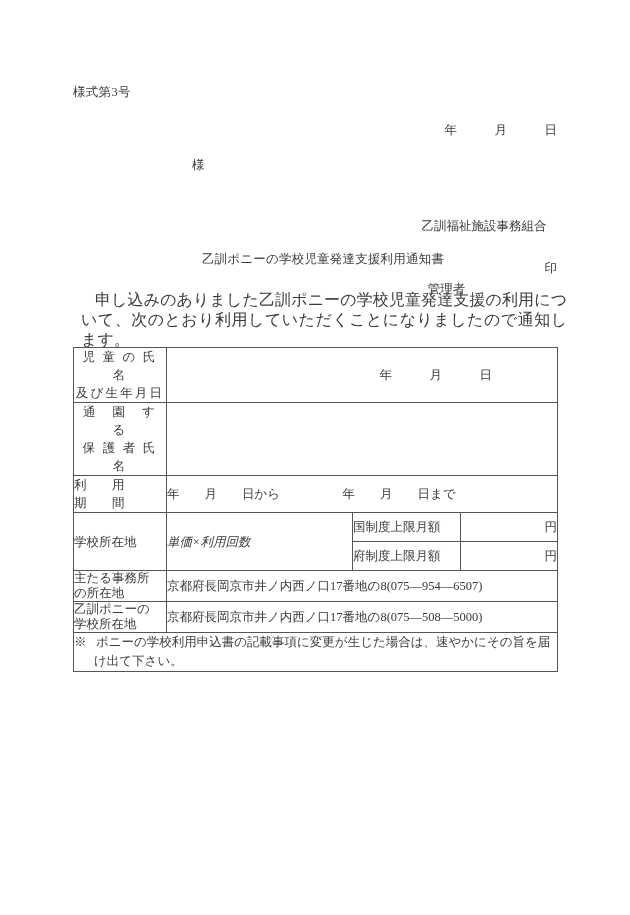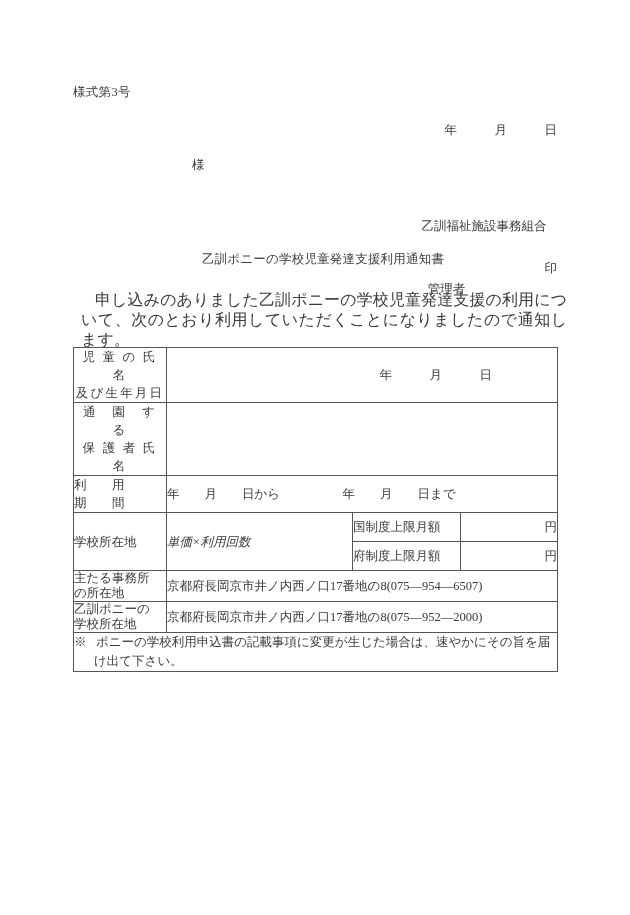--- a/index.html
+++ b/index.html
@@ -228,21 +228,21 @@
         <td class="yen-cell">円</td>
       </tr>
       <tr>
         <td class="addr-lbl">主たる事務所
 の所在地</td>
         <td class="addr-val" colspan="3">京都府長岡京市井ノ内西ノ口17番地の8(075—954—6507)</td>
       </tr>
       <tr>
         <td class="addr-lbl">乙訓ポニーの
 学校所在地</td>
-        <td class="addr-val" colspan="3">京都府長岡京市井ノ内西ノ口17番地の8(075—952—2000)</td>
+        <td class="addr-val" colspan="3">京都府長岡京市井ノ内西ノ口17番地の8(075—508—5000)</td>
       </tr>
       <tr>
         <td class="note-cell" colspan="4">
           <span class="note-body"><span>※</span>&nbsp;&nbsp;&nbsp;<span>ポニーの学校利用申込書の記載事項に変更が生じた場合は、速やかにその旨を届け出て下さい。</span></span>
         </td>
       </tr>
     </tbody>
   </table>
 
 </div>

